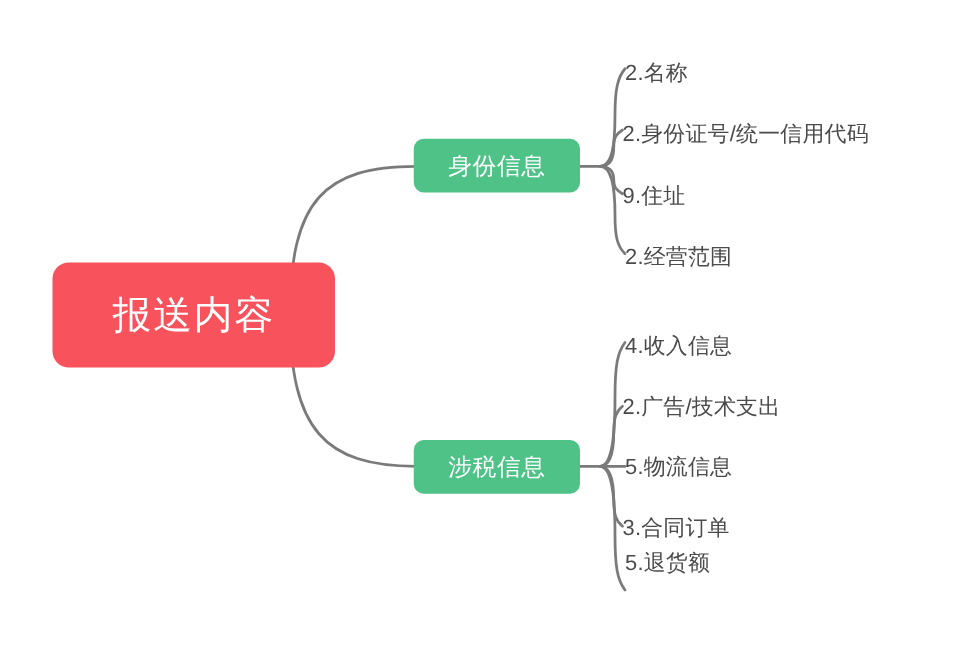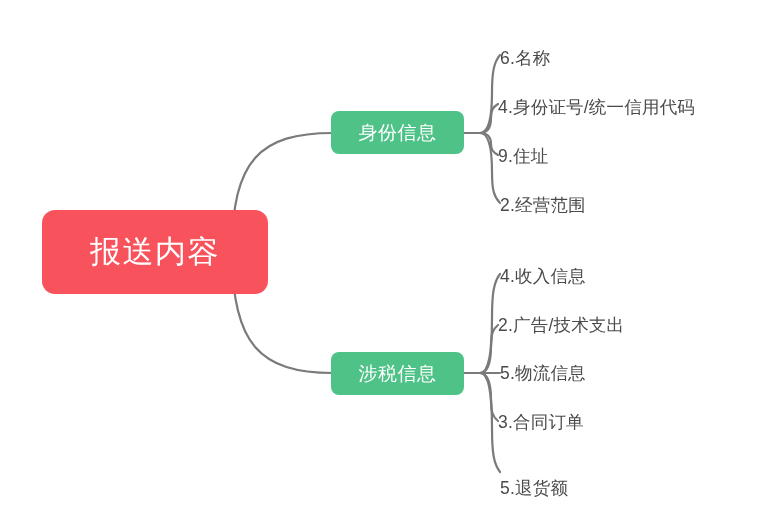--- a/index.html
+++ b/index.html
@@ -106,24 +106,24 @@
   </div>
 
   <div class="node node-branch b1" style="background:#4ec287">
     <span>涉税信息</span>
   </div>
 
   <div class="node node-branch b0" style="background:#4ec287">
     <span>身份信息</span>
   </div>
 
-  <div class="leaf" style="left:500px; top:50px">6.名称</div>
-  <div class="leaf" style="left:498px; top:99px">4.身份证号/统一信用代码</div>
+  <div class="leaf" style="left:500px; top:50px">2.名称</div>
+  <div class="leaf" style="left:498px; top:99px">2.身份证号/统一信用代码</div>
   <div class="leaf" style="left:498px; top:148px">9.住址</div>
   <div class="leaf" style="left:500px; top:197px">2.经营范围</div>
 
   <div class="leaf" style="left:500px; top:268px">4.收入信息</div>
   <div class="leaf" style="left:498px; top:317px">2.广告/技术支出</div>
   <div class="leaf" style="left:500px; top:365px">5.物流信息</div>
   <div class="leaf" style="left:498px; top:414px">3.合同订单</div>
-  <div class="leaf" style="left:500px; top:480px">5.退货额</div>
+  <div class="leaf" style="left:500px; top:442px">5.退货额</div>
 
 </div>
 
 </body></html>

